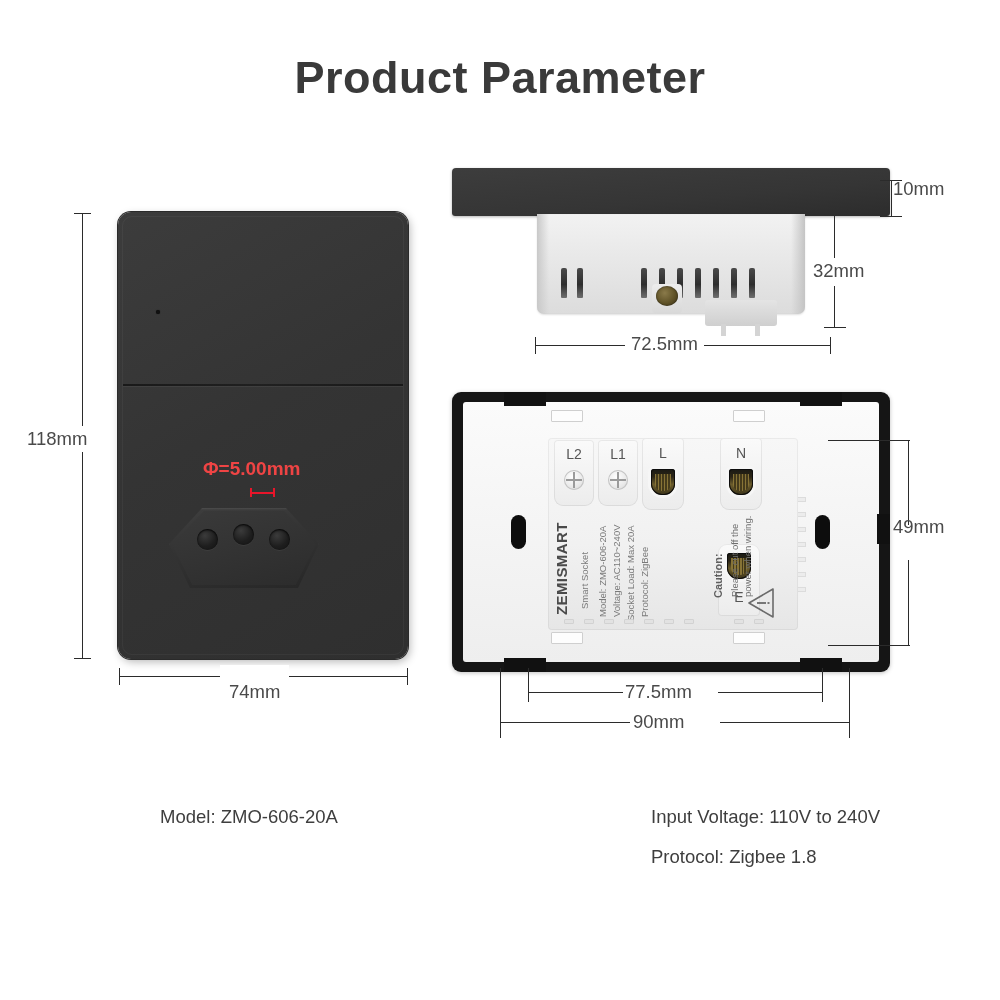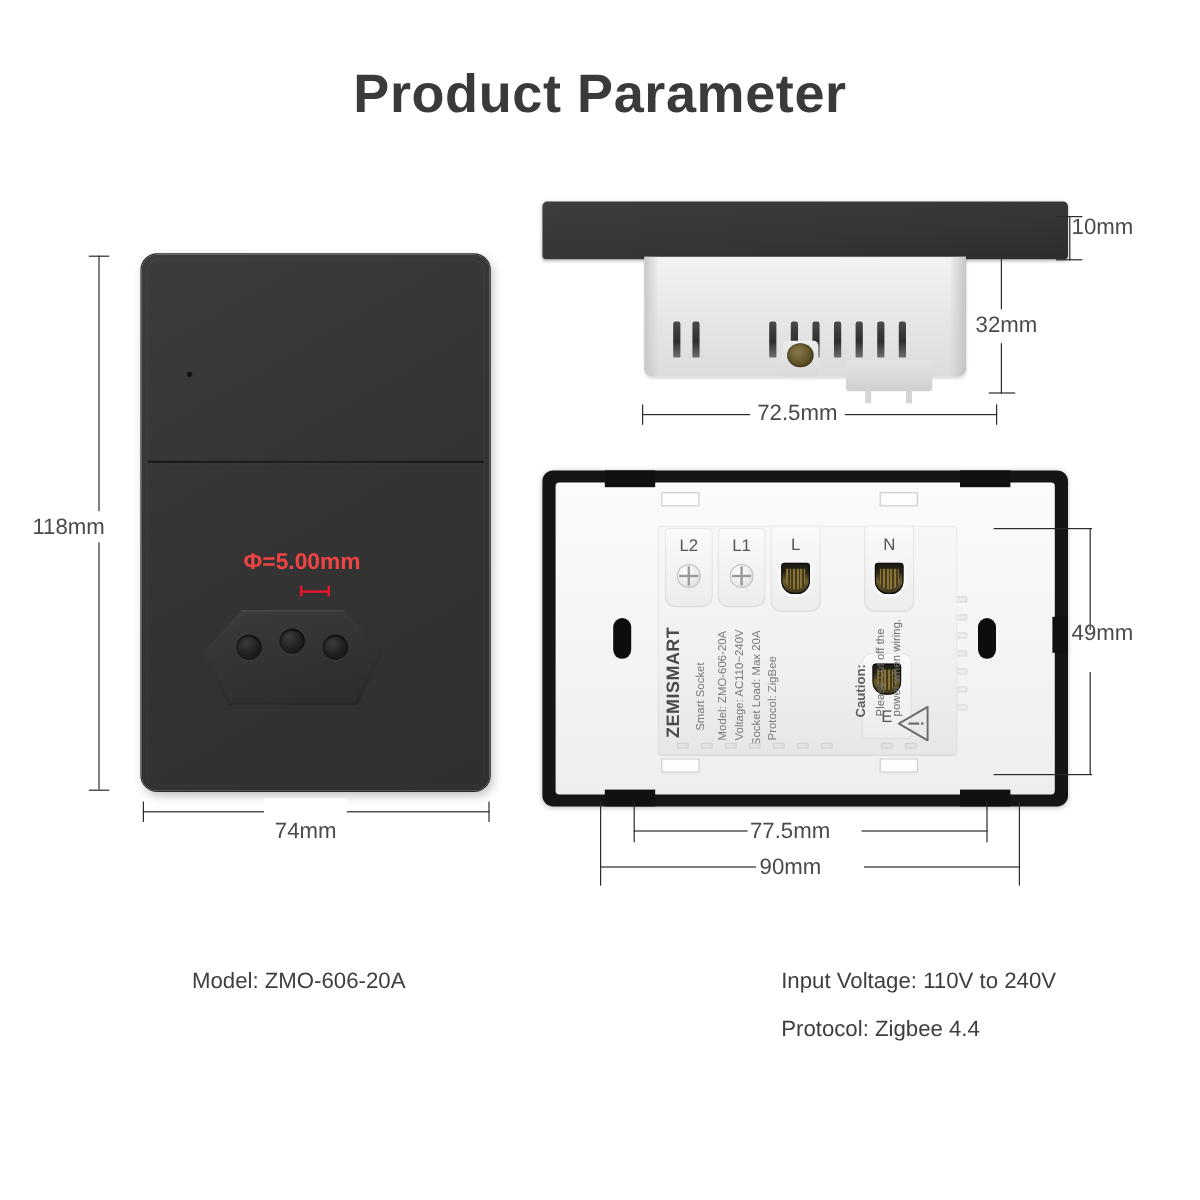--- a/index.html
+++ b/index.html
@@ -449,16 +449,16 @@
   <div class="dim-line-h" id="dim90-line-r"></div>
   <div class="tick-v" id="dim90-tick-l"></div>
   <div class="tick-v" id="dim90-tick-r"></div>
   <div class="dim-label" id="dim90-label">90mm</div>
 
   <div class="spec-col" id="spec-left">
     <div>Model: ZMO-606-20A</div>
   </div>
   <div class="spec-col" id="spec-right">
     <div>Input Voltage: 110V to 240V</div>
-    <div>Protocol: Zigbee 4.4</div>
+    <div>Protocol: Zigbee 1.8</div>
   </div>
 
 </div>
 
 </body></html>

